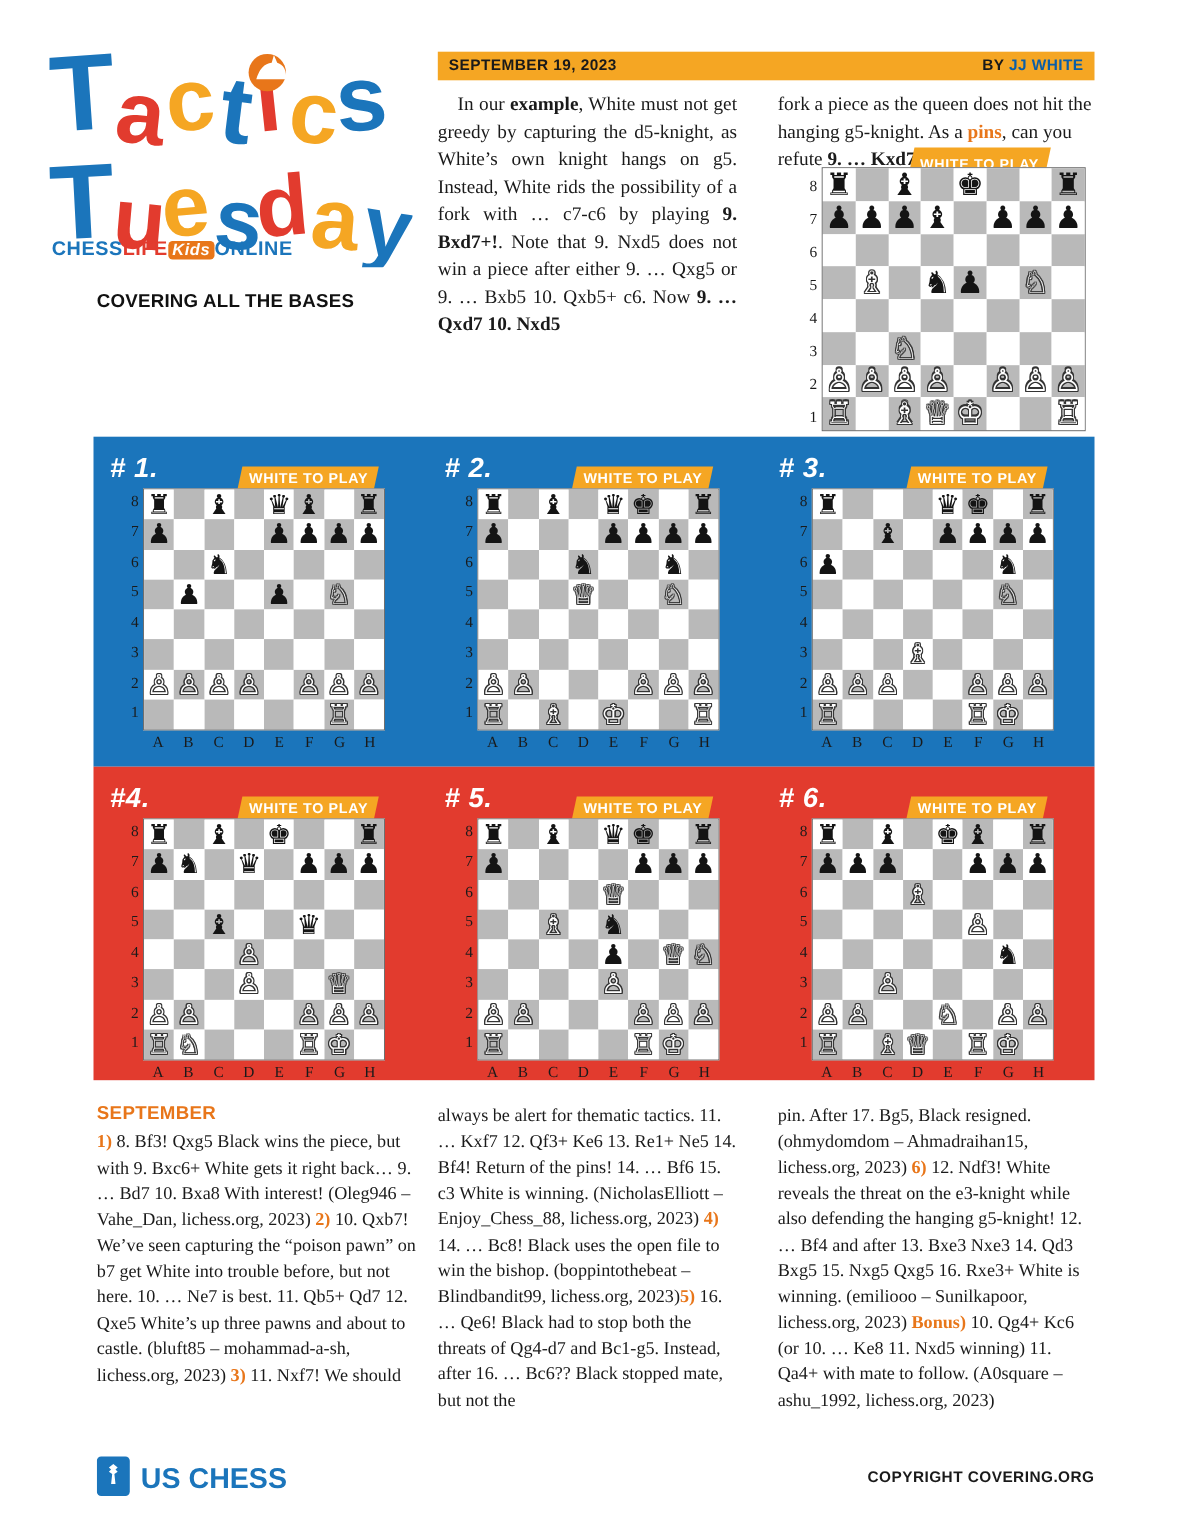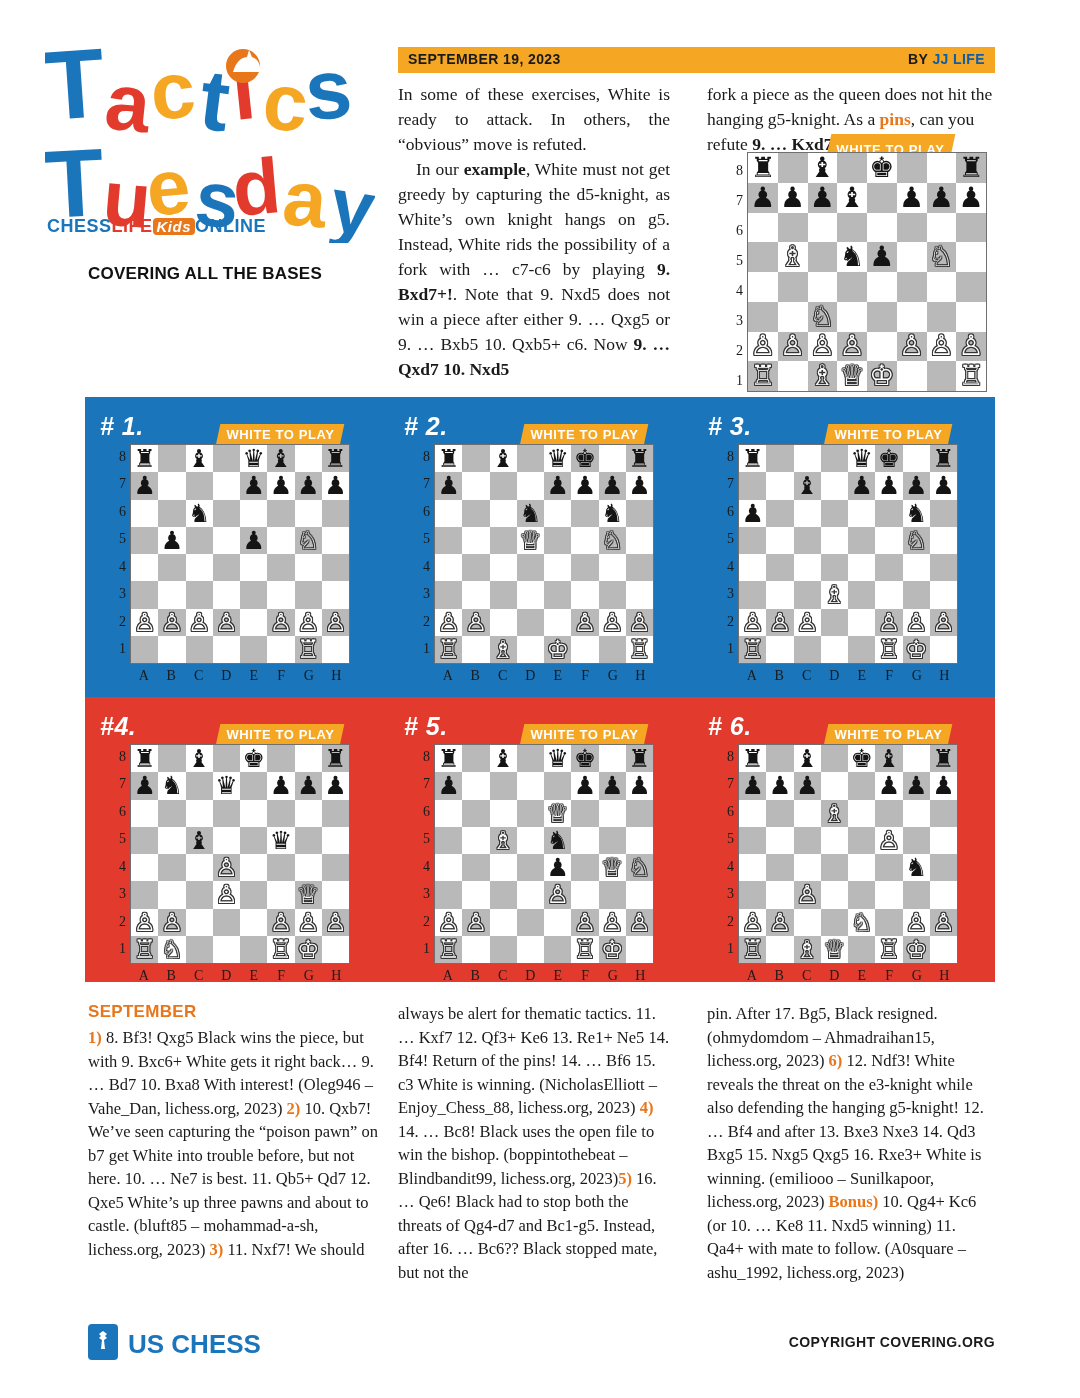--- a/index.html
+++ b/index.html
@@ -117,27 +117,26 @@
         <text x="236" y="196" font-family="Liberation Sans, sans-serif" font-weight="bold" font-size="78" fill="#f5a623" transform="rotate(5 236 196)">a</text>
         <text x="282" y="202" font-family="Liberation Sans, sans-serif" font-weight="bold" font-size="78" fill="#1b75bb" transform="rotate(9 282 202)">y</text>
       </svg>
       <div style="position:absolute; left:2px; top:188px; width:300px; font-family:'Liberation Sans',sans-serif; font-weight:bold; font-size:18px; letter-spacing:0.5px;">
         <span style="color:#1b75bb;">CHESS</span><span style="color:#e23b2e;">LIFE</span><span style="background:#e8761a;color:#fff;border-radius:4px;padding:0 4px;font-style:italic;font-size:15px;">Kids</span><span style="color:#1b75bb;">ONLINE</span>
       </div>
     </div>
 
     <div class="byline-bar">
       <div class="date">SEPTEMBER 19, 2023</div>
-      <div class="by"><span>BY </span><b>JJ LIFE</b></div>
+      <div class="by"><span>BY </span><b>JJ WHITE</b></div>
     </div>
 
     <div class="intro-head">COVERING ALL THE BASES</div>
 
     <div class="col2">
-      <p>In some of these exercises, White is ready to attack. In others, the “obvious” move is refuted.</p>
       <p class="indent"><span>In our </span><b class="bd">example</b><span>, White must not get greedy by capturing the d5-knight, as White’s own knight hangs on g5. Instead, White rids the possibility of a fork with … c7-c6 by playing </span><b class="bd">9. Bxd7+!</b><span>. Note that 9. Nxd5 does not win a piece after either 9. … Qxg5 or 9. … Bxb5 10. Qxb5+ c6. Now </span><b class="bd">9. … Qxd7 10. Nxd5</b></p>
     </div>
 
     <div class="col3">
       <p><span> fork a piece as the queen does not hit the hanging g5-knight. As a </span><b class="orange-b">pins</b><span>, can you refute </span><b class="bd">9. … Kxd7?</b></p>
 
       <div class="board-wrap" style="left:0px; top:62px; width:288px;">
         <div class="wtp" style="left:122px; top:-10px;">
           <span>WHITE TO PLAY</span>
         </div>

